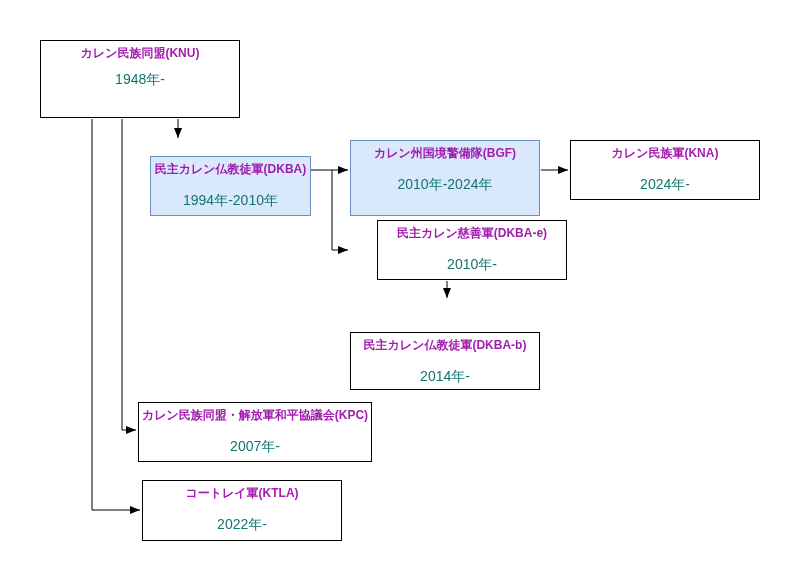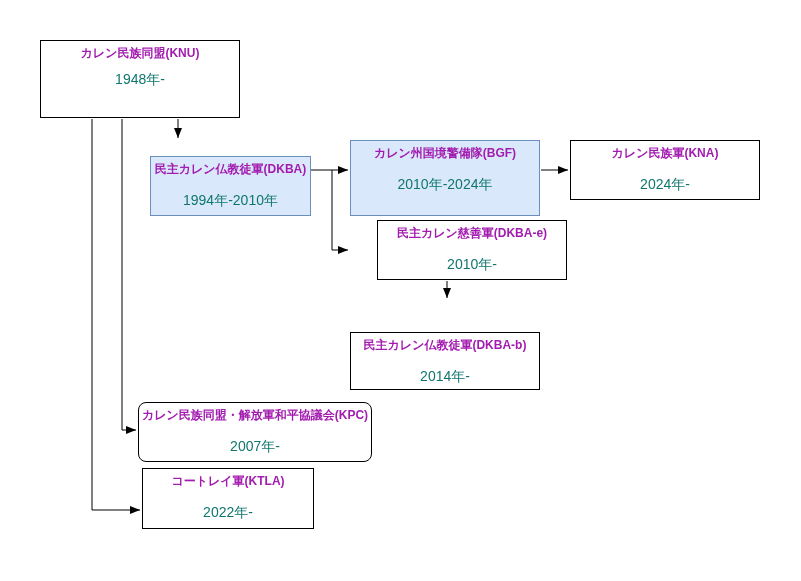--- a/index.html
+++ b/index.html
@@ -48,22 +48,22 @@
   }
   .node-period.tall { margin-top: 10px; }
 
   
   #node-knu    { left: 40px;  top: 40px;  width: 200px; height: 78px; }
   #node-dkba   { left: 150px; top: 156px; width: 161px; height: 60px; }
   #node-bgf    { left: 350px; top: 140px; width: 190px; height: 76px; }
   #node-kna    { left: 570px; top: 140px; width: 190px; height: 60px; }
   #node-dkba-e { left: 350px; top: 220px; width: 190px; height: 60px; margin-left: 27px; }
   #node-dkba-b { left: 350px; top: 300px; width: 190px; height: 58px; margin-top: 32px; }
-  #node-kpc    { left: 138px; top: 402px; width: 234px; height: 60px; border-radius: 8px; }
-  #node-ktla   { left: 142px; top: 468px; width: 172px; height: 61px; }
+  #node-kpc    { left: 138px; top: 402px; width: 234px; height: 60px; }
+  #node-ktla   { left: 142px; top: 480px; width: 200px; height: 61px; }
 
   .edge {
     fill: none;
     stroke: #000000;
     stroke-width: 1;
   }
 </style>
 </head>
 <body>
 

